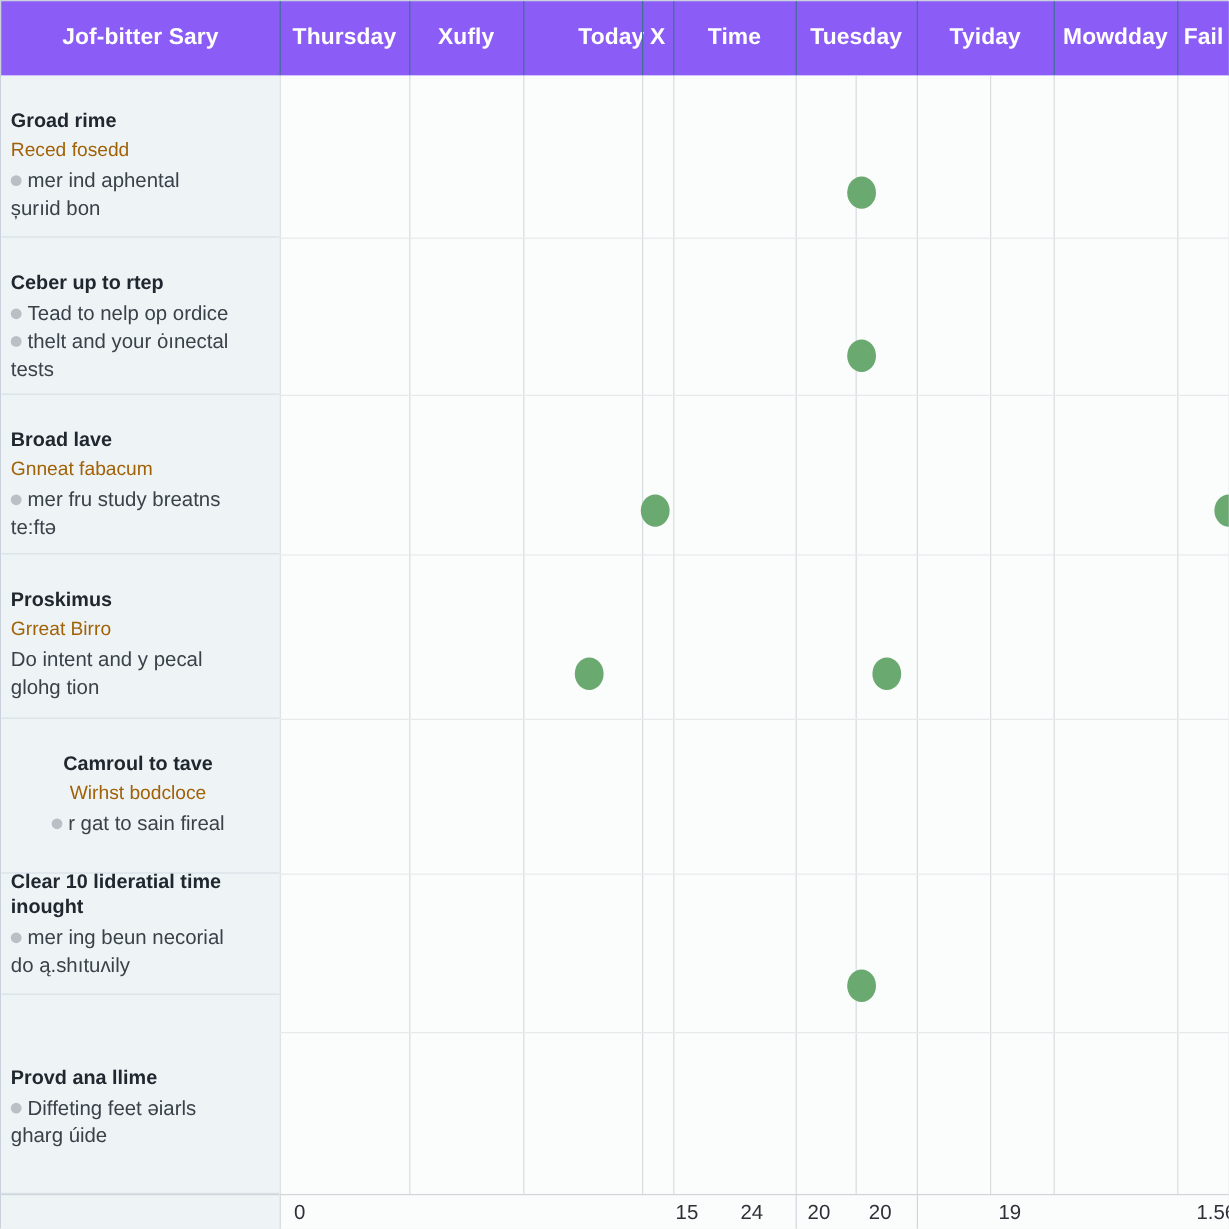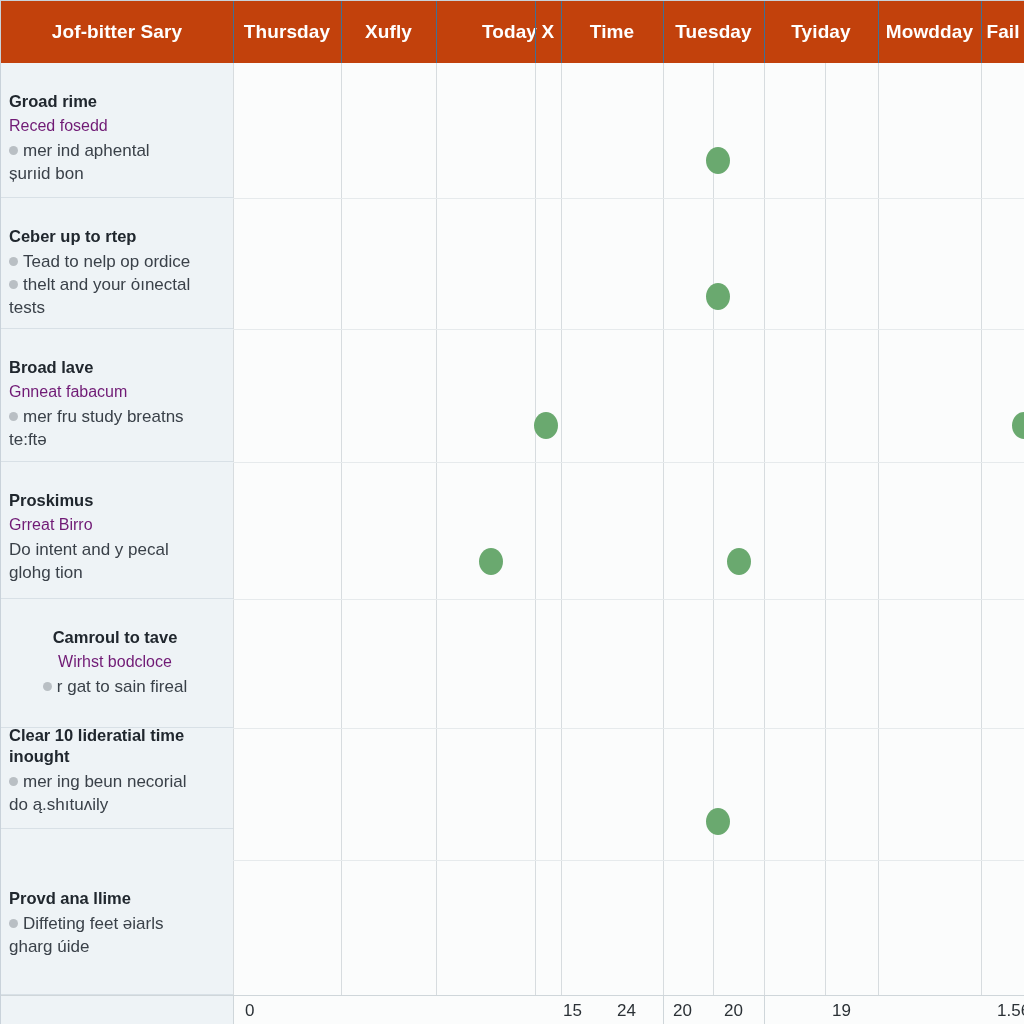--- a/index.html
+++ b/index.html
@@ -5,35 +5,35 @@
   html,body{margin:0;padding:0;}
   body{
     width:1024px;height:1024px;overflow:hidden;
     background:#ffffff;
     font-family:"Liberation Sans","DejaVu Sans",sans-serif;
     -webkit-font-smoothing:antialiased;
   }
   #app{position:relative;width:1024px;height:1024px;box-sizing:border-box;border:1px solid #c9d2da;}
 
   
-  .hdr{position:absolute;left:0;top:0;width:1024px;height:62px;background:#c2410c;}
+  .hdr{position:absolute;left:0;top:0;width:1024px;height:62px;background:#8b5cf6;}
   .hdr .cell{
     position:absolute;top:0;height:62px;
     display:flex;align-items:center;justify-content:center;
     color:#ffffff;font-size:19px;font-weight:700;letter-spacing:.1px;
     box-sizing:border-box;white-space:nowrap;overflow:hidden;
   }
   .hdr .vsep{position:absolute;top:0;height:62px;width:1px;background:#3f6f95;}
 
   
   .leftcol{position:absolute;left:0;top:62px;width:232px;height:962px;background:#eef3f6;}
   .lrow{position:absolute;left:0;width:232px;box-sizing:border-box;padding:28px 12px 0 8px;
         border-bottom:1px solid #d8e0e6;}
   .lrow .title{font-size:16.5px;font-weight:700;color:#20272e;line-height:1.28;margin-bottom:4px;}
-  .lrow .sub{font-size:16px;color:#701a75;line-height:1.3;margin-bottom:3px;}
+  .lrow .sub{font-size:16px;color:#a16207;line-height:1.3;margin-bottom:3px;}
   .lrow .detail{font-size:17px;color:#3a4149;line-height:1.34;}
   .lrow .detail .bul{display:inline-block;width:9px;height:9px;border-radius:50%;
         background:#b9bfc4;margin-right:5px;vertical-align:1px;}
 
   
   .grid{position:absolute;left:232px;top:62px;width:791px;height:962px;background:#fbfcfc;}
   .grid .vline{position:absolute;top:0;width:1px;height:932px;background:#d7dcdf;}
   .grid .hline{position:absolute;left:0;width:791px;height:1px;background:#e6eaec;}
   .dot{position:absolute;width:24px;height:27px;border-radius:50%;background:#6aa96f;}
 

